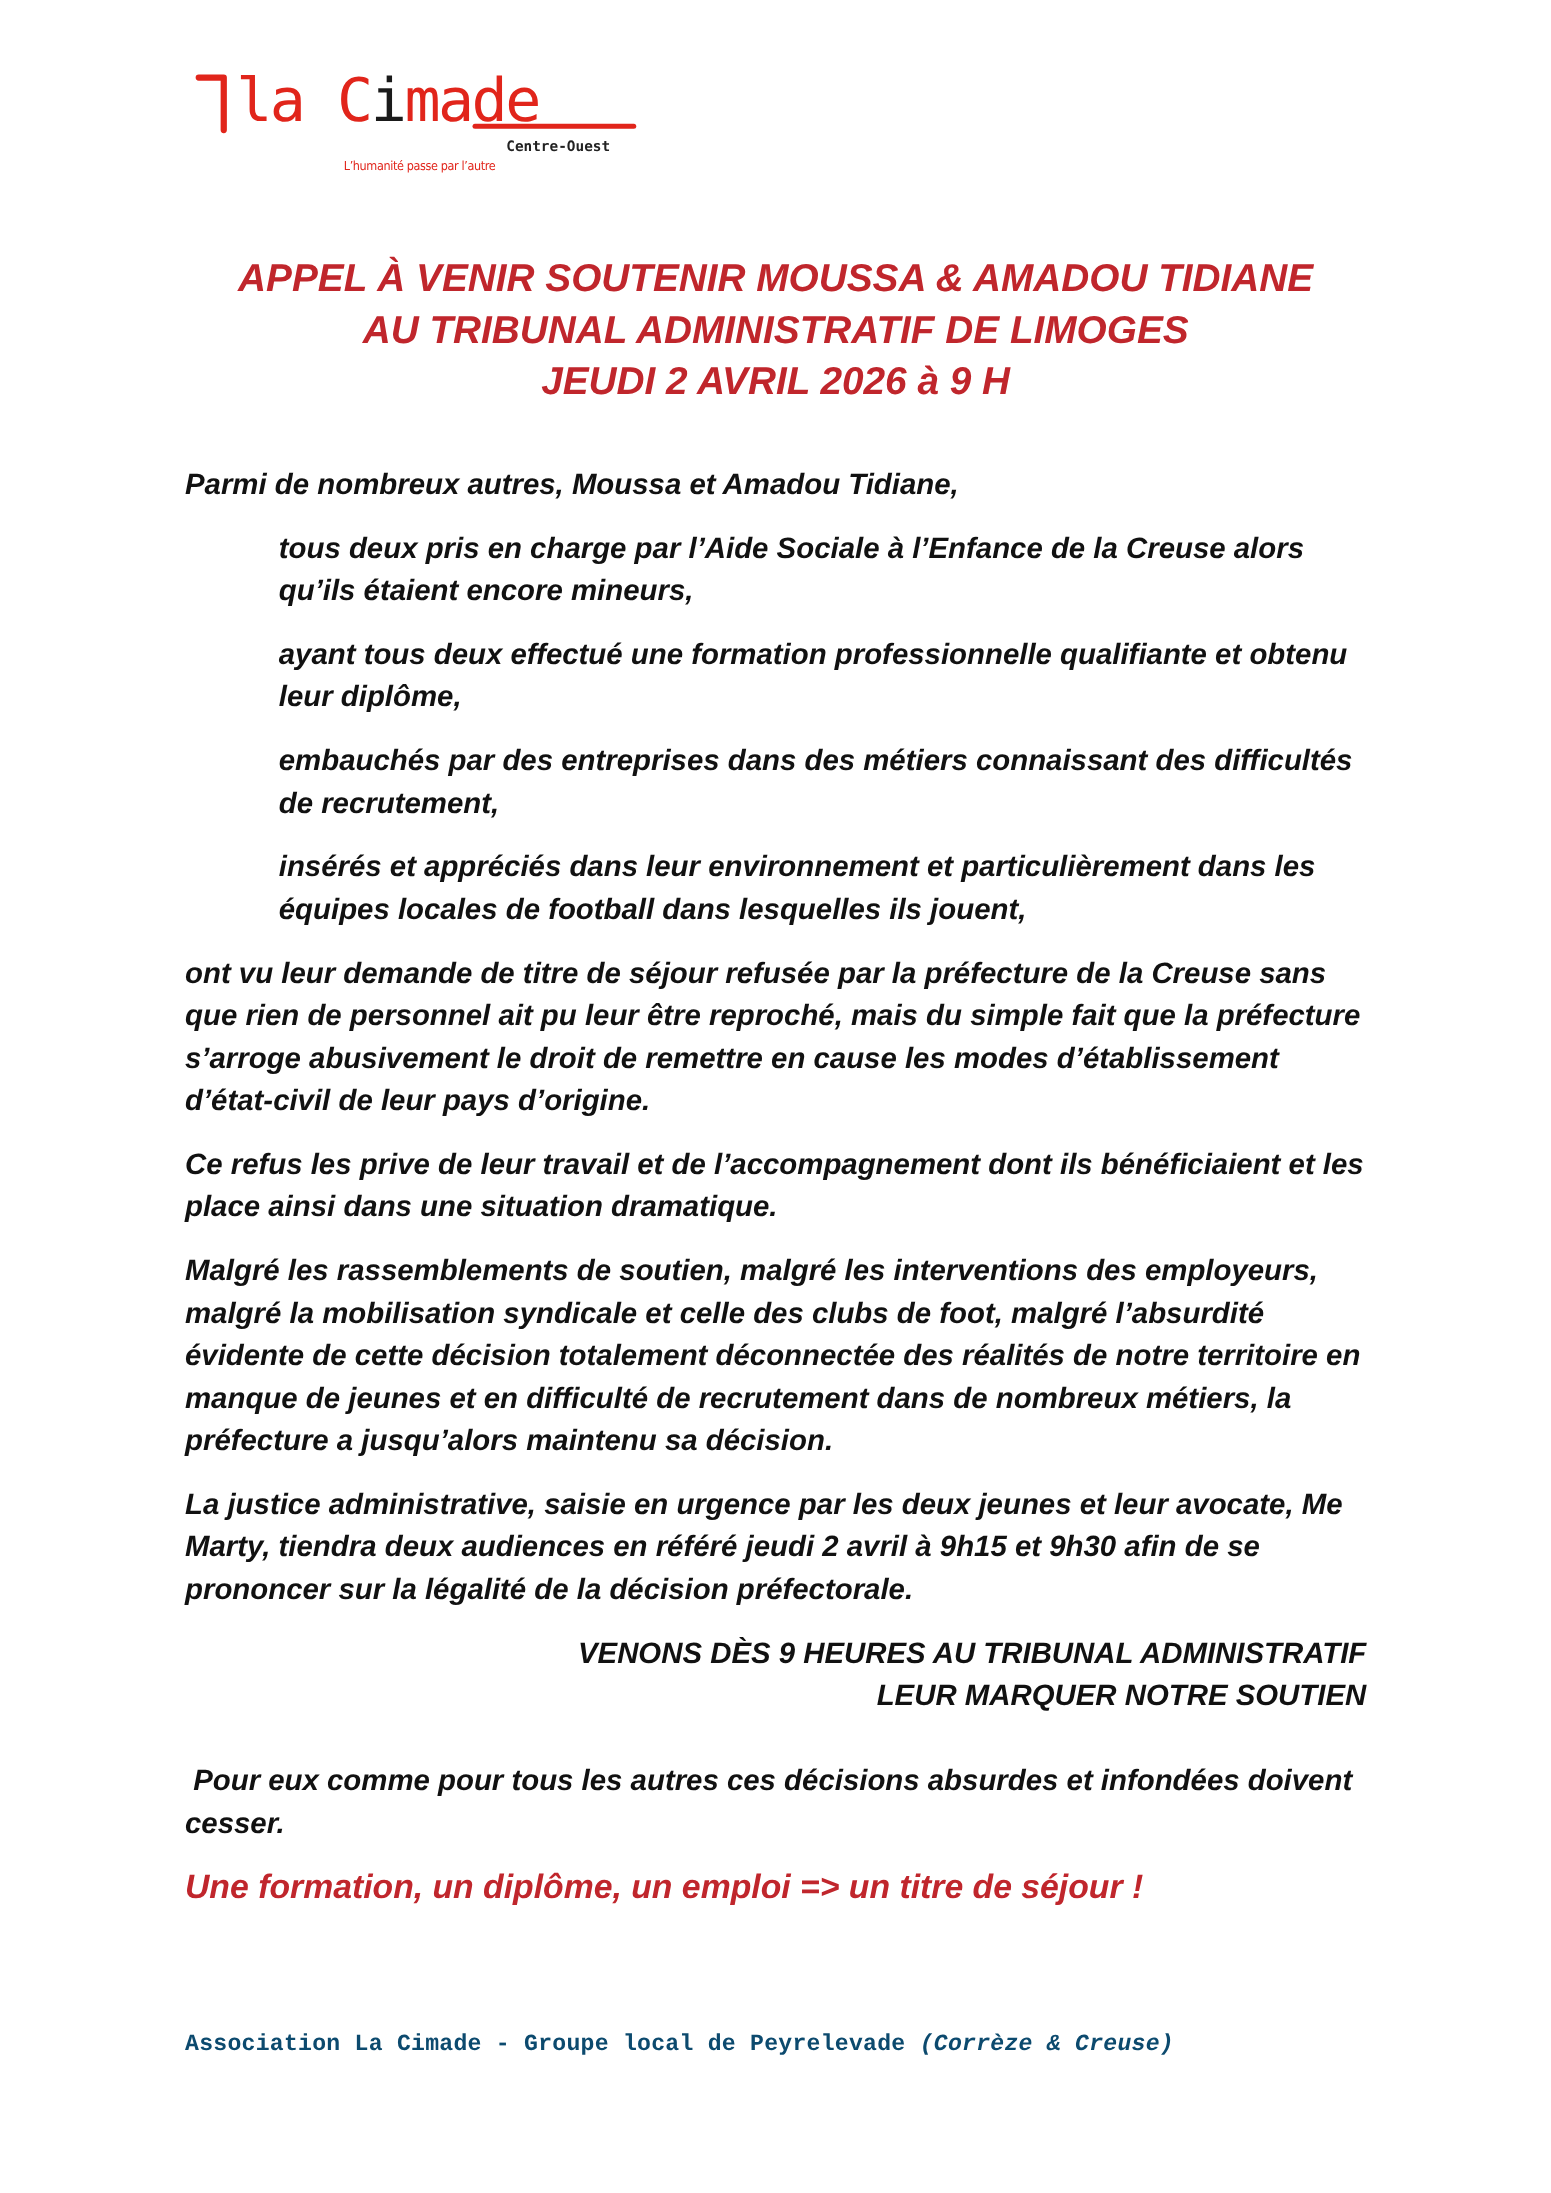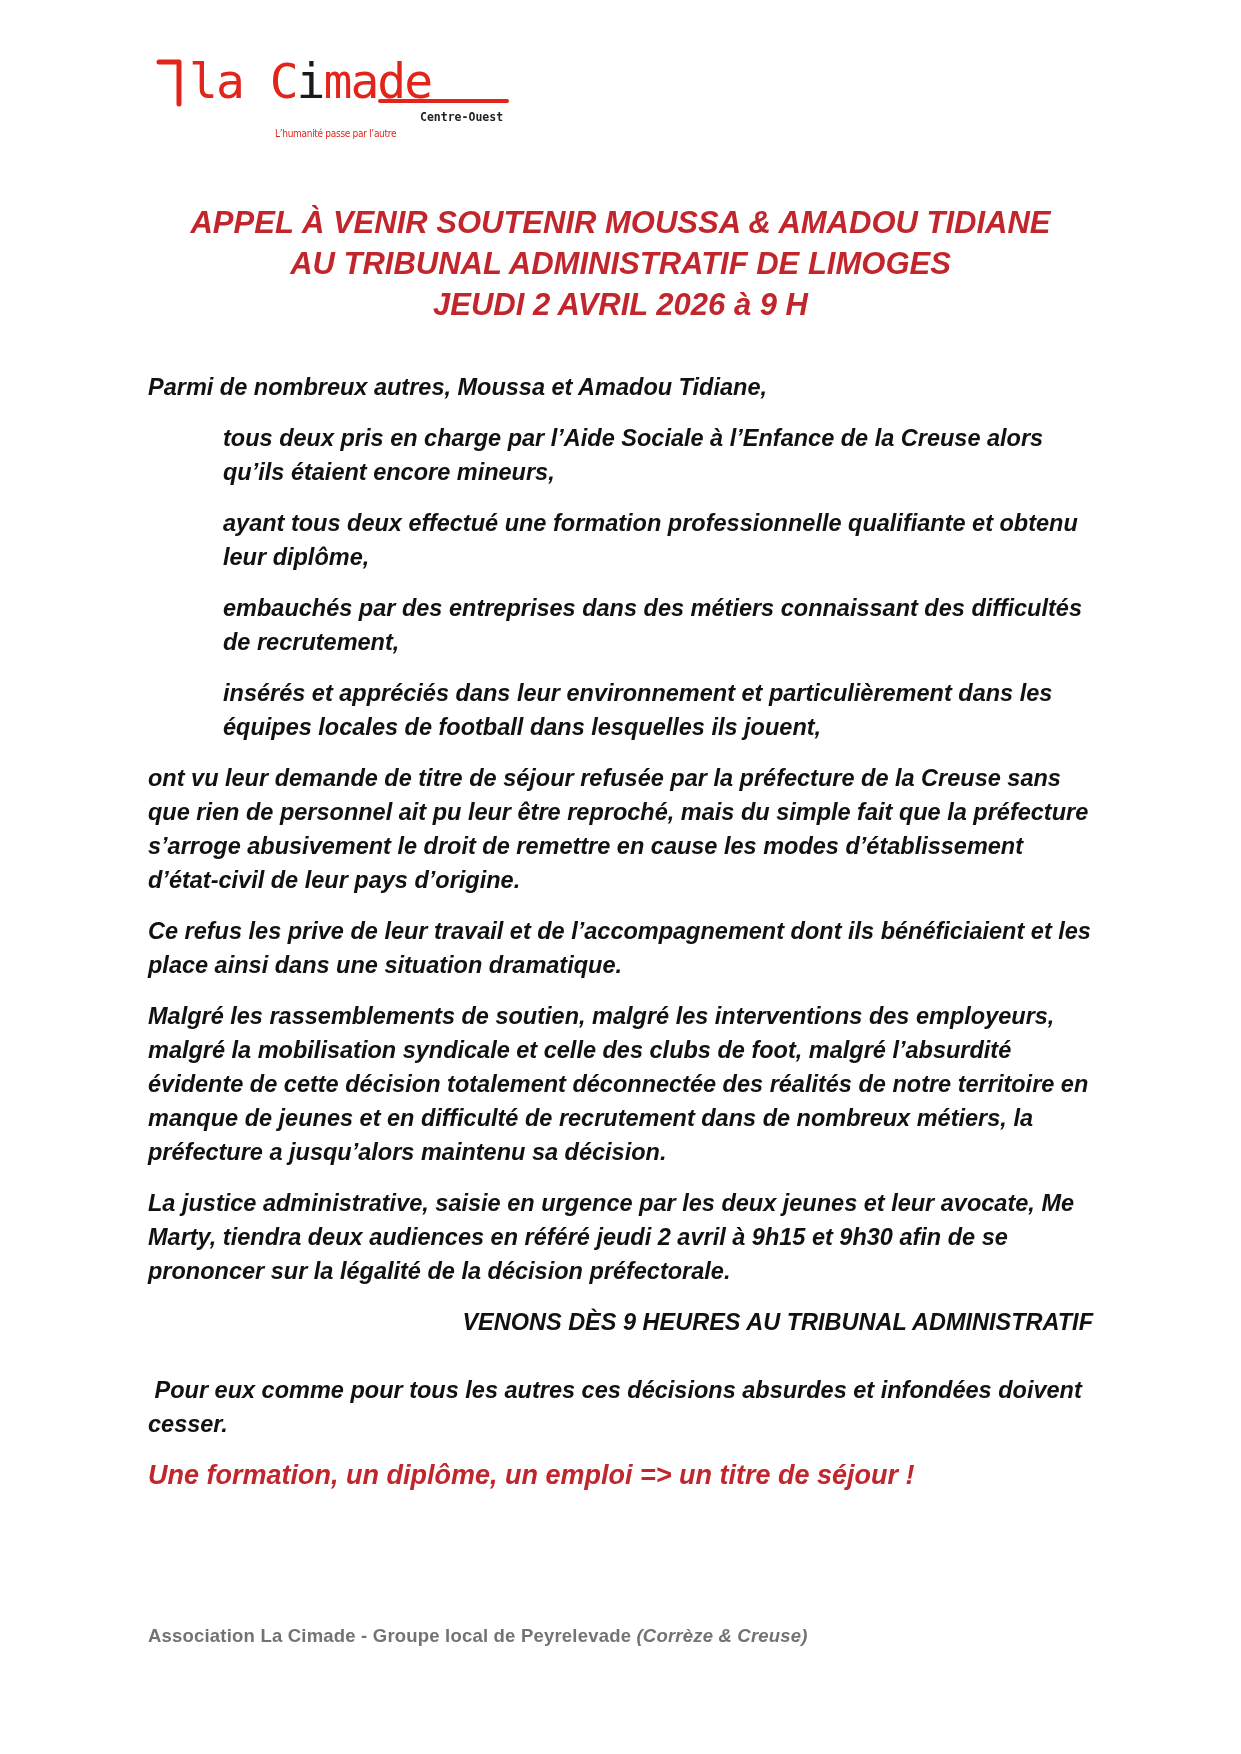--- a/index.html
+++ b/index.html
@@ -11,21 +11,21 @@
     .logo svg { position: absolute; left: 0; top: 0; }
     .logo-wordmark {
       position: absolute; left: 34px; top: 8px;
       font-family: "DejaVu Sans Mono", monospace; font-size: 48px; line-height: 50px;
       color: #e1251b; letter-spacing: -2px; white-space: nowrap;
     }
     .logo-wordmark .black-i { color: #1a1a1a; }
     .logo-sub {
       position: absolute; left: 250px; top: 62px;
       font-family: "DejaVu Sans Mono", monospace; font-size: 11.5px; font-weight: bold;
-      color: #222; white-space: nowrap; margin-left: 15px;
+      color: #222; white-space: nowrap;
     }
     .logo-tagline {
       position: absolute; left: 120px; top: 80px;
       font-family: "DejaVu Sans Condensed", "DejaVu Sans", sans-serif; font-size: 10px;
       color: #e1251b; white-space: nowrap; letter-spacing: -0.3px;
     }
 
     
     .title {
       position: absolute; left: 0; top: 202px; width: 1241px; text-align: center;
@@ -47,22 +47,22 @@
     }
     .body p.pour { margin-top: 34px; }
     .slogan {
       font-size: 27px; line-height: 34px; color: #c0262c; margin-top: 6px !important;
       white-space: nowrap;
     }
 
     
     .footer {
       position: absolute; left: 148px; top: 1625px;
-      font-family: Liberation Sans, sans-serif; font-weight: bold; font-size: 18.5px;
-      color: #737373; white-space: nowrap; letter-spacing: 0.2px;
+      font-family: Liberation Mono, monospace; font-weight: bold; font-size: 18.5px;
+      color: #0c4a6e; white-space: nowrap; letter-spacing: 0.2px;
     }
     .footer .italic-part { font-style: italic; }
   </style>
 </head>
 <body>
 
 <div class="page">
 
   <div class="logo">
     <svg width="360" height="70">
@@ -87,20 +87,21 @@
     <p class="indent">tous deux pris en charge par l’Aide Sociale à l’Enfance de la Creuse alors qu’ils étaient encore mineurs,</p>
     <p class="indent">ayant tous deux effectué une formation professionnelle qualifiante et obtenu leur diplôme,</p>
     <p class="indent">embauchés par des entreprises dans des métiers connaissant des difficultés de recrutement,</p>
     <p class="indent">insérés et appréciés dans leur environnement et particulièrement dans les équipes locales de football dans lesquelles ils jouent,</p>
     <p>ont vu leur demande de titre de séjour refusée par la préfecture de la Creuse sans que rien de personnel ait pu leur être reproché, mais du simple fait que la préfecture s’arroge abusivement le droit de remettre en cause les modes d’établissement d’état-civil de leur pays d’origine.</p>
     <p>Ce refus les prive de leur travail et de l’accompagnement dont ils bénéficiaient et les place ainsi dans une situation dramatique.</p>
     <p>Malgré les rassemblements de soutien, malgré les interventions des employeurs, malgré la mobilisation syndicale et celle des clubs de foot, malgré l’absurdité évidente de cette décision totalement déconnectée des réalités de notre territoire en manque de jeunes et en difficulté de recrutement dans de nombreux métiers, la préfecture a jusqu’alors maintenu sa décision.</p>
     <p>La justice administrative, saisie en urgence par les deux jeunes et leur avocate, Me Marty, tiendra deux audiences en référé jeudi 2 avril à 9h15 et 9h30 afin de se prononcer sur la légalité de la décision préfectorale.</p>
     <p class="callout">
       <span style="display:block">VENONS DÈS 9 HEURES AU TRIBUNAL ADMINISTRATIF</span>
+      <span style="display:block">LEUR MARQUER NOTRE SOUTIEN</span>
     </p>
     <p class="pour" style="white-space: pre-wrap;"> Pour eux comme pour tous les autres ces décisions absurdes et infondées doivent cesser.</p>
     <p class="slogan">Une formation, un diplôme, un emploi =&gt; un titre de séjour !</p>
   </div>
 
   <div class="footer">
     <span style="white-space: pre;">Association La Cimade - Groupe local de Peyrelevade </span><span class="italic-part">(Corrèze &amp; Creuse)</span>
   </div>
 
 </div>

